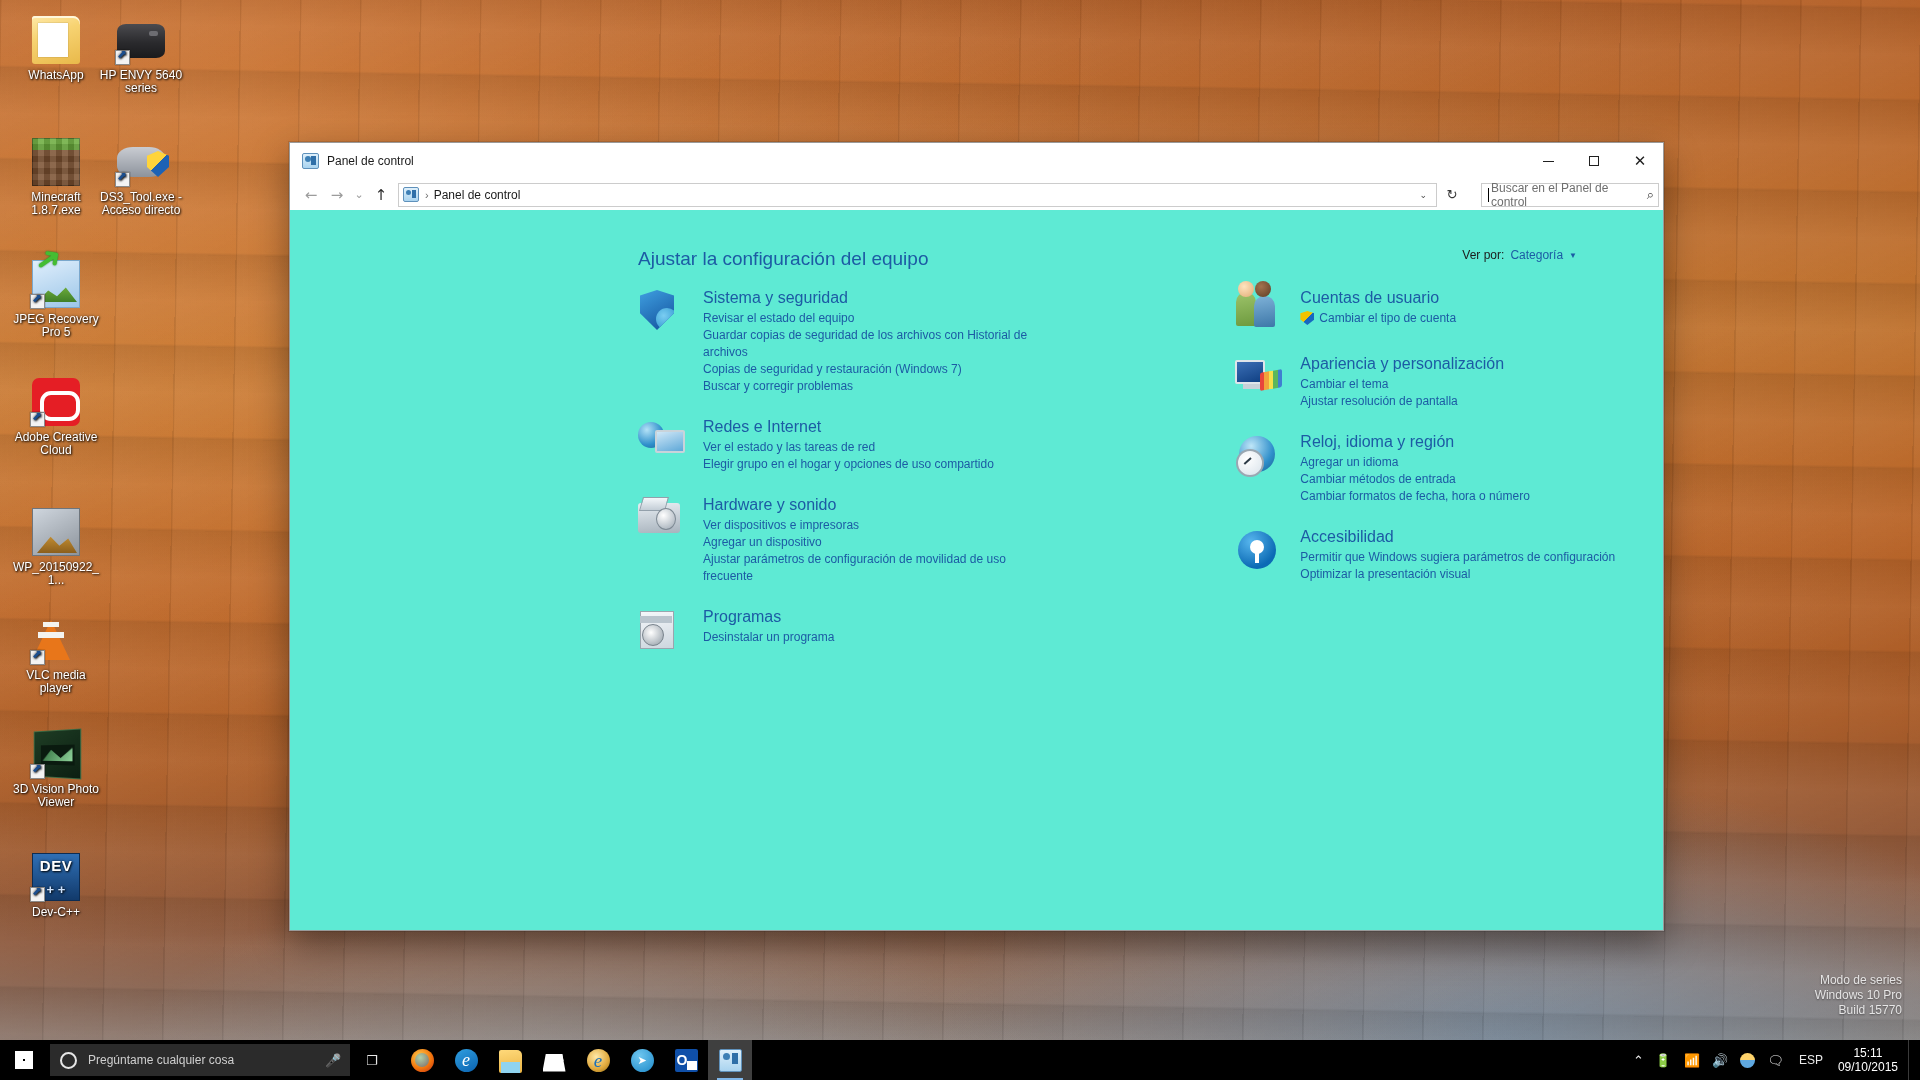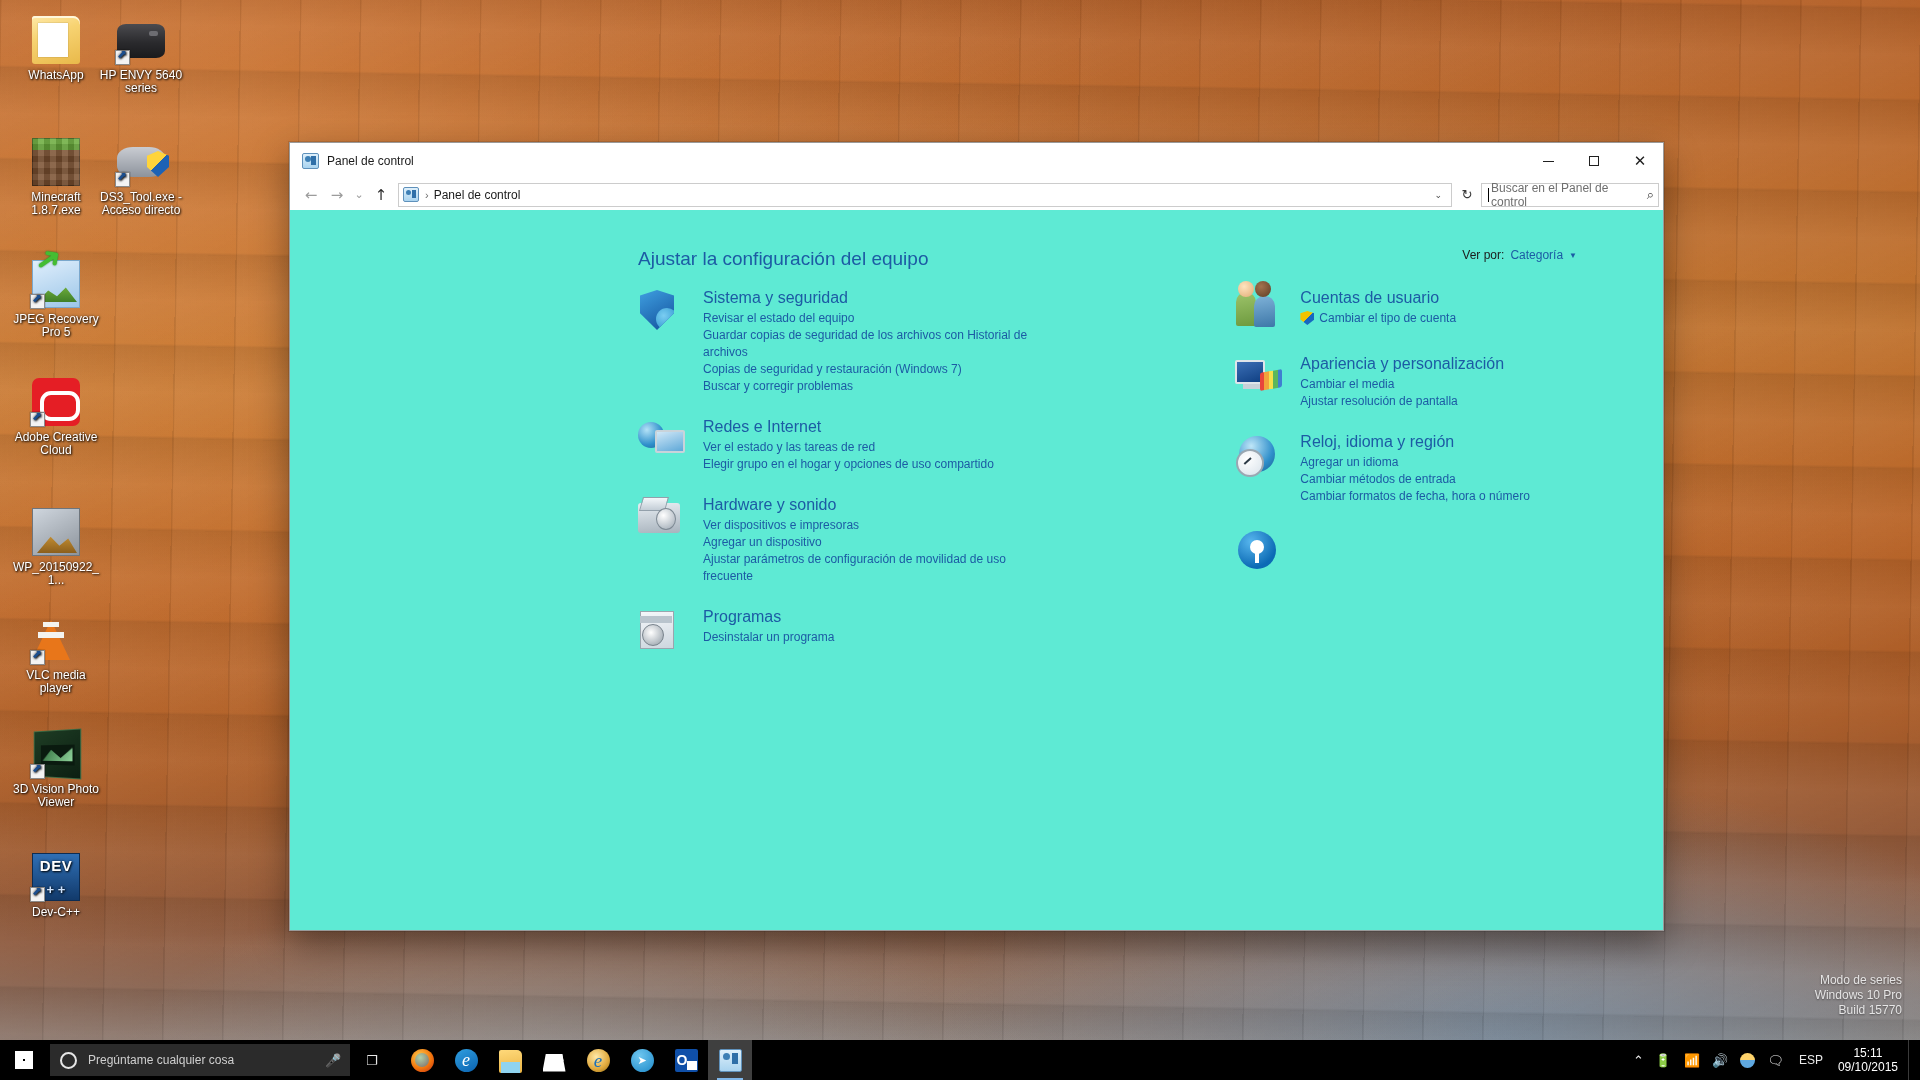--- a/index.html
+++ b/index.html
@@ -135,21 +135,21 @@
     background:linear-gradient(180deg,#dff0fb,#a9d3ef);border:1px solid #5f91bb;border-radius:2px;}
   .addr-icon:before{content:"";position:absolute;left:2px;top:2px;width:5px;height:5px;background:#3d7fb5;border-radius:50%;}
   .addr-icon:after{content:"";position:absolute;right:2px;top:2px;width:4px;height:8px;background:#2f6fa8;}
   .addr-sep{ color:#6d6d6d; font-size:11px; padding:0 5px 0 4px; }
   .addr-crumb{ font-size:12px; color:#1b1b1b; }
   .addr-caret{ margin-left:auto; color:#4a4a4a; font-size:9px; padding:0 7px; }
   .refresh-btn{ width:22px;height:24px;display:flex;align-items:center;justify-content:center;
     color:#3a3a3a;font-size:13px;font-family:"DejaVu Sans",sans-serif;}
   .searchbox {
     width: 178px; height: 24px; border: 1px solid #cccccc; background:#fff;
-    display:flex; align-items:center; padding: 0 4px 0 6px; margin-left: 3px;
+    display:flex; align-items:center; padding: 0 4px 0 6px; margin-left: 18px;
   }
   .searchbox .caret { width:1px; height:14px; background:#000; margin-right:2px; }
   .searchbox .ph { font-size: 12px; color: #6e6e6e; flex:1; }
   .searchbox .mag { color:#3a3a3a; font-size:13px; font-family:"DejaVu Sans",sans-serif; }
 
   .content { flex: 1; background: #5eead4; position: relative; overflow: hidden; }
 
   .cp-head { position:absolute; left:348px; top:38px; right:30px; display:flex; align-items:flex-start; }
   .cp-title { font-size: 19px; color: #1c5ba4; font-weight: normal; }
   .viewby { margin-left:auto; display:flex; align-items:center; gap:6px; padding-right:56px; }
@@ -479,21 +479,21 @@
             </div>
           </div>
           <div class="cat">
             <div class="art">
               <div class="art-box">
                 <div class="a-appear"></div>
               </div>
             </div>
             <div class="txt">
               <h2>Apariencia y personalización</h2>
-              <div class="task">Cambiar el media</div>
+              <div class="task">Cambiar el tema</div>
               <div class="task">Ajustar resolución de pantalla</div>
             </div>
           </div>
           <div class="cat">
             <div class="art">
               <div class="art-box">
                 <div class="a-clock"></div>
                 <div class="a-clock-h"></div>
               </div>
             </div>
@@ -503,20 +503,25 @@
               <div class="task">Cambiar métodos de entrada</div>
               <div class="task">Cambiar formatos de fecha, hora o número</div>
             </div>
           </div>
           <div class="cat">
             <div class="art">
               <div class="art-box">
                 <div class="a-acc"></div>
               </div>
             </div>
+            <div class="txt">
+              <h2>Accesibilidad</h2>
+              <div class="task">Permitir que Windows sugiera parámetros de configuración</div>
+              <div class="task">Optimizar la presentación visual</div>
+            </div>
           </div>
         </div>
       </div>
   </div>
 </div>
 
 <div id="taskbar">
   <div class="start-btn">
     <span class="logo"></span>
   </div>

